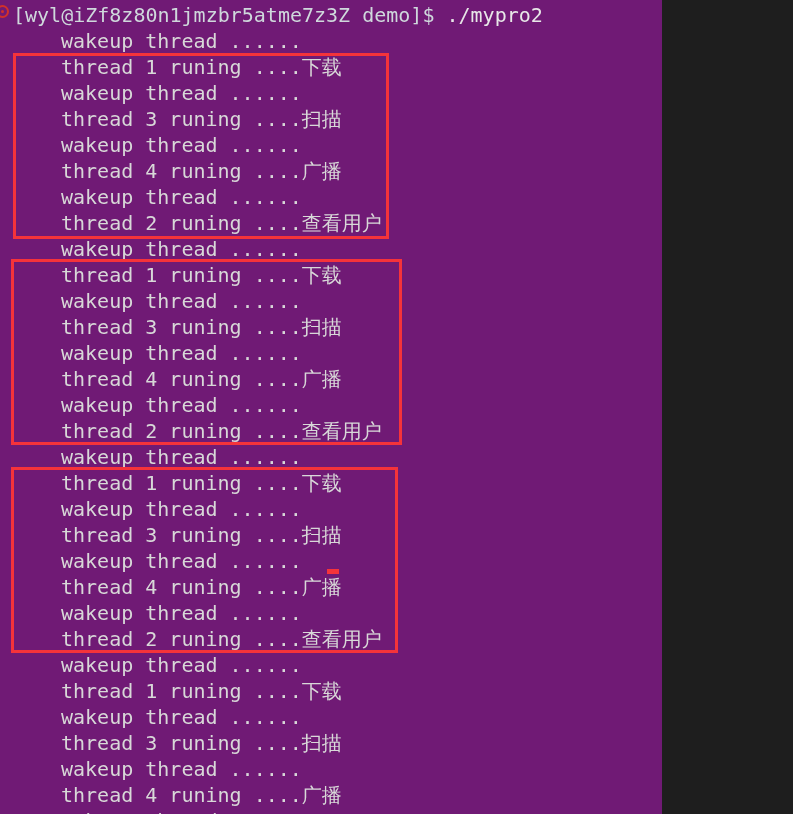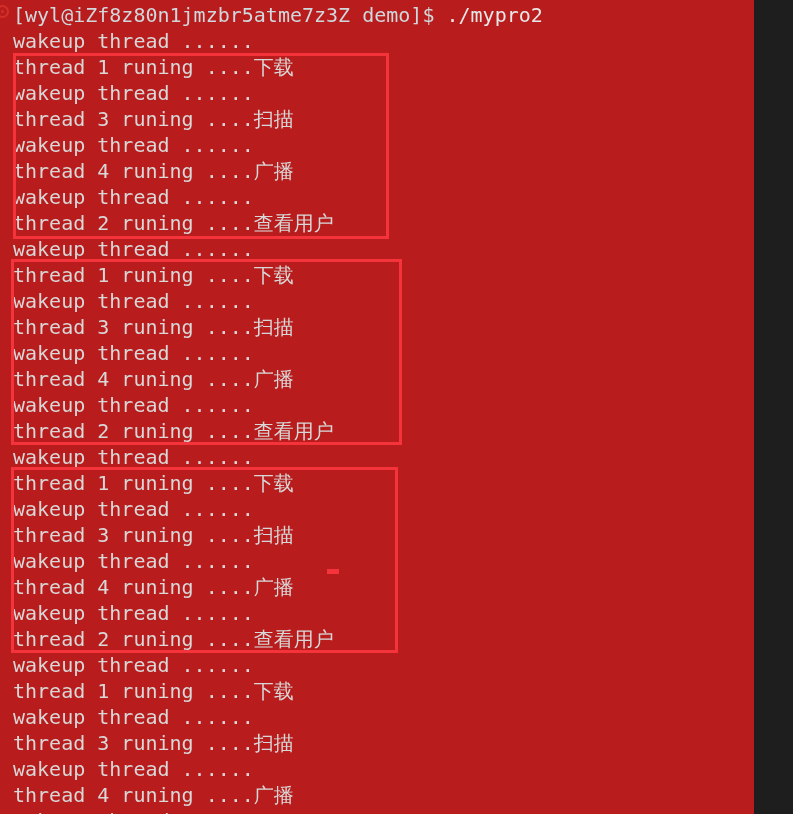--- a/index.html
+++ b/index.html
@@ -2,23 +2,23 @@
 <html><head>
 <meta charset="utf-8">
 <style>
   html, body {
     margin: 0;
     padding: 0;
     background: #1e1e1e;
   }
   #screen {
     position: relative;
-    width: 754px;
+    width: 662px;
     height: 814px;
-    background: #b91c1c;
+    background: #701a75;
     overflow: hidden;
     font-family: "DejaVu Sans Mono", "Liberation Mono", monospace;
     text-decoration: underline;
   }
 
   
   #terminal {
     position: absolute;
     left: 0;
     top: 0;
@@ -34,21 +34,21 @@
     line-height: 26px;
     font-size: 20px;
     letter-spacing: 0px;
     white-space: pre;
     color: #d6d6d6;
   }
 
   .seg { white-space: pre; }
   .seg-path   { color: #cfd8dc; }
   .seg-cmd    { color: #e8e8e8; }
-  .seg-out    { color: #d8d8d8; }
+  .seg-out    { color: #d8d8d8; margin-left: 48px; }
 
   
   .annot-box {
     position: absolute;
     border: 3px solid #f5333a;
     box-sizing: border-box;
     pointer-events: none;
     background: transparent;
   }
 

